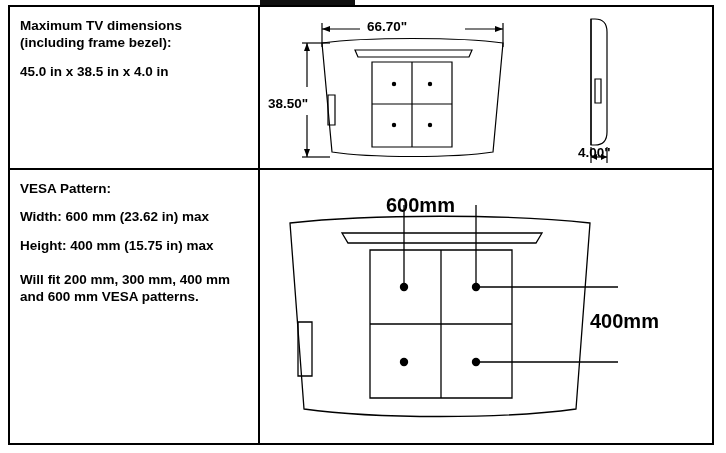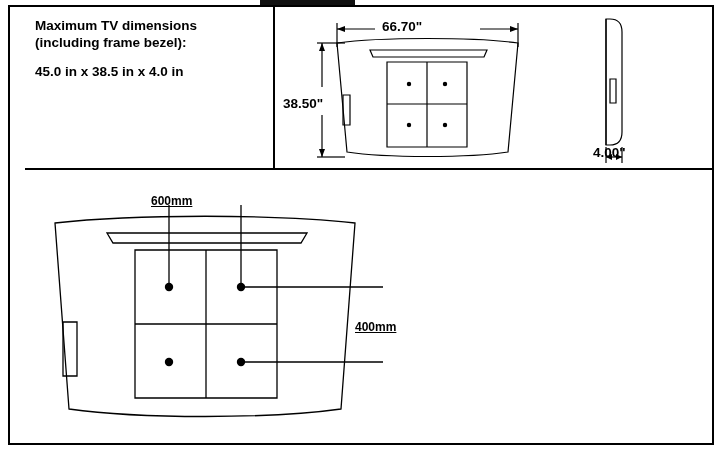--- a/index.html
+++ b/index.html
@@ -24,21 +24,20 @@
   .table {
     position: absolute;
     left: 8px;
     top: 5px;
     width: 706px;
     height: 440px;
     border: 2px solid #000;
     box-sizing: border-box;
     display: flex;
     flex-direction: column;
-    padding-left: 15px;
   }
   .row {
     display: flex;
     box-sizing: border-box;
   }
   .row-top {
     height: 163px;
     border-bottom: 2px solid #000;
   }
   .row-bottom {
@@ -80,22 +79,21 @@
   .gap { height: 6px; }
 
   .dimtext {
     position: absolute;
     font-size: 13.5px;
     font-weight: bold;
     color: #000;
     white-space: nowrap;
   }
   .dimtext.big {
-    font-size: 12px;
-    text-decoration: underline;
+    font-size: 20px;
   }
   svg.fig {
     position: absolute;
     left: 0;
     top: 0;
     overflow: visible;
   }
 </style>
 </head>
 <body>
@@ -171,25 +169,32 @@
             <line x1="347" y1="140" x2="347" y2="156"></line>
             <polygon points="331,150 337,147 337,153" fill="#000" stroke="none"></polygon>
             <polygon points="347,150 341,147 341,153" fill="#000" stroke="none"></polygon>
           </g>
         </svg>
       </div>
     </div>
 
     <div class="row row-bottom">
 
+      <div class="cell-text">
+        <p class="txt">VESA Pattern:</p>
+        <p class="txt">Width: 600 mm (23.62 in) max</p>
+        <p class="txt">Height: 400 mm (15.75 in) max</p>
+        <div class="gap"></div>
+        <p class="txt last">Will fit 200 mm, 300 mm, 400 mm and 600 mm VESA patterns.</p>
+      </div>
 
       <div class="cell-fig">
 
         <div class="dimtext big" style="left:126px; top:24px;">600mm</div>
-        <div class="dimtext big" style="left:330px; top:140px;margin-top:10px;">400mm</div>
+        <div class="dimtext big" style="left:330px; top:140px;">400mm</div>
 
         <svg class="fig" width="450" height="273" viewBox="0 0 450 273">
           <g fill="none" stroke="#000" stroke-width="1.3">
 
             <path d="M30,53 C110,44 250,44 330,53 L316,239 C245,249 115,249 44,239 Z"></path>
 
             <path d="M82,63 L282,63 L276,73 L88,73 Z"></path>
 
             <path d="M110,80 L252,80 L252,228 L110,228 Z"></path>
             <line x1="181" y1="80" x2="181" y2="228"></line>

